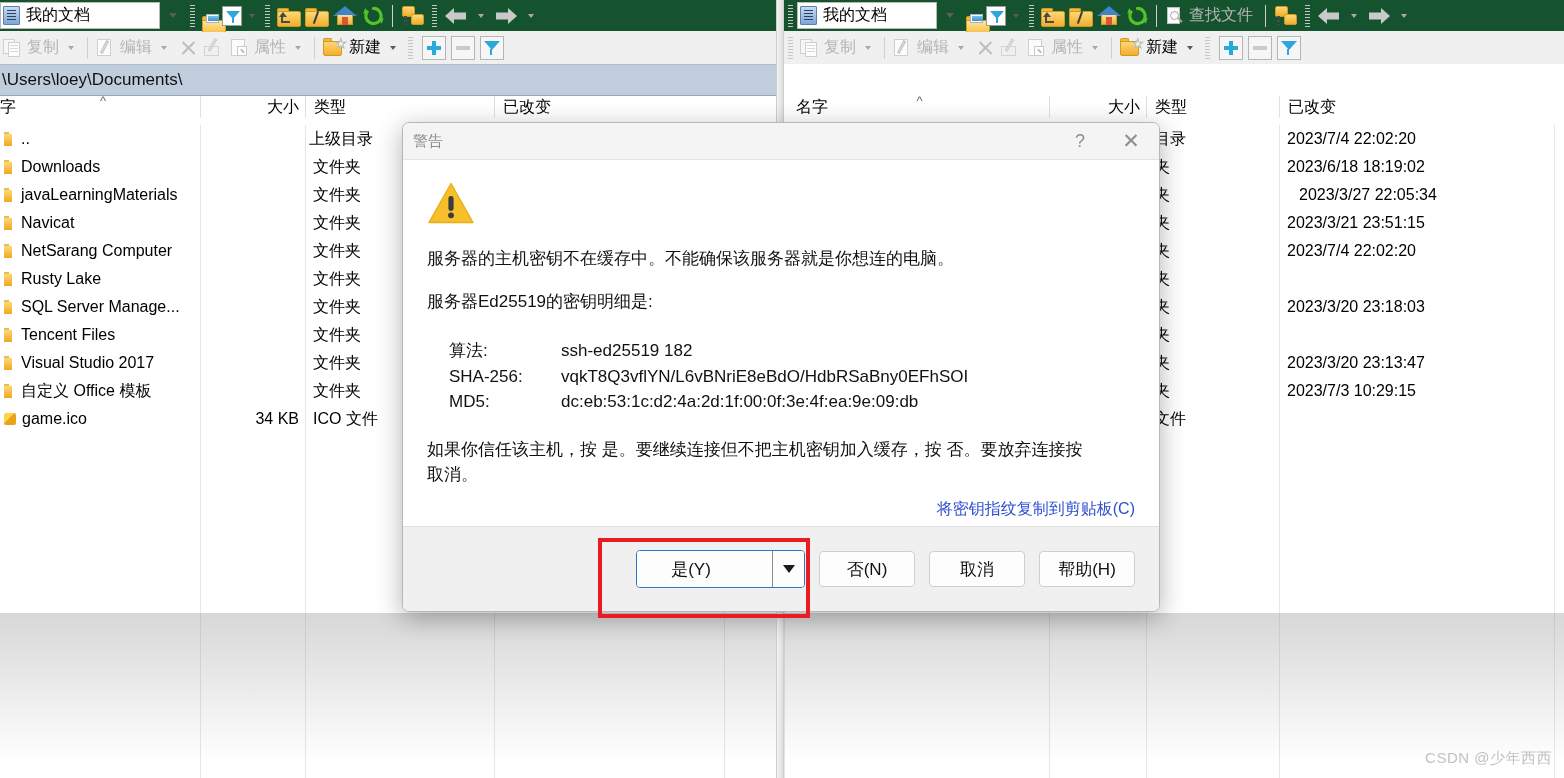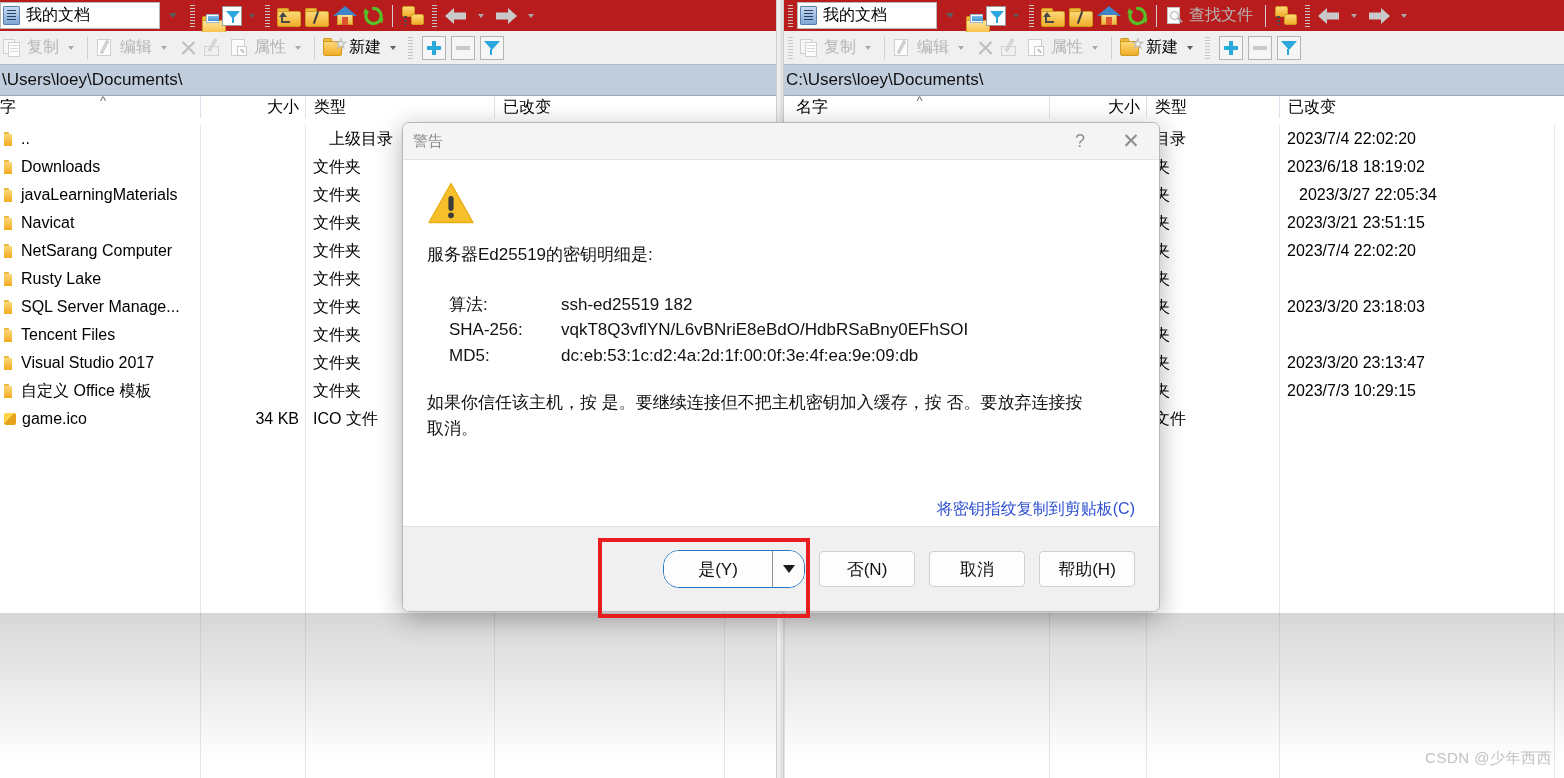--- a/index.html
+++ b/index.html
@@ -22,21 +22,21 @@
   
   #splitter {
     position:absolute; top:0; bottom:0; left:776px; width:8px;
     background:linear-gradient(to right,#f2f2f2 0%,#e9e9e9 50%,#dcdcdc 100%);
     border-left:1px solid #cfcfcf; border-right:1px solid #cfcfcf;
     z-index:5;
   }
 
   
   .toolbar-row {
-    height:32px; background:#b91c1c;
+    height:32px; background:#14532d;
     display:flex; align-items:center; gap:0px;
     border-bottom:1px solid #f0f0f0;
     position:relative; white-space:nowrap;
   }
   .toolbar-row.row2 { background:#f0f0f0; }
 
   .combo {
     display:flex; align-items:center; height:27px;
     background:#fff; border:1px solid #b8b8b8;
     margin-left:0px; padding:0 0 0 2px;
@@ -259,22 +259,22 @@
     display:flex; align-items:center; justify-content:flex-end;
     gap:14px; padding-right:24px;
   }
   .dlg-btn {
     height:36px; min-width:96px; padding:0 14px;
     background:#fdfdfd; border:1px solid #cfcfcf; border-radius:4px;
     font-size:17px; color:#111; display:flex; align-items:center; justify-content:center;
     font-family:"Liberation Sans","DejaVu Sans",sans-serif;
   }
   #btn-yes-split {
-    display:flex; height:38px; border:1px solid #2778c4; border-radius:16px;
-    background:#fdfdfd; overflow:hidden;
+    display:flex; height:38px; border:1px solid #2778c4; border-radius:4px;
+    background:#fdfdfd; overflow:hidden;gap:27px;
   }
   #btn-yes {
     width:108px; display:flex; align-items:center; justify-content:center;
     font-size:17px; color:#111; background:#fdfdfd; border:0;
   }
   #btn-yes-arrow {
     width:32px; display:flex; align-items:center; justify-content:center;
     border-left:1px solid #8f8f8f; background:#fdfdfd;
   }
   #btn-yes-arrow .caret { border-left-width:6px;border-right-width:6px;border-top:8px solid #1b1b1b; }
@@ -496,21 +496,21 @@
         </div>
       </div>
 
       <div id="left-rows">
           <div class="fl-row">
             <div class="cell name" style="width: 200px;">
               <span class="mini-folder"></span>
               <span>..</span>
             </div>
             <div class="cell size" style="width: 105px; padding-right: 6px;"></div>
-            <div class="cell" style="width: 189px; padding-left: 24px;">上级目录</div>
+            <div class="cell" style="width: 189px; padding-left: 4px;">上级目录</div>
             <div class="cell" style="width: 230px; padding-left: 8px;"></div>
           </div>
           <div class="fl-row">
             <div class="cell name" style="width: 200px;">
               <span class="mini-folder"></span>
               <span>Downloads</span>
             </div>
             <div class="cell size" style="width: 105px; padding-right: 6px;"></div>
             <div class="cell" style="width: 189px; padding-left: 8px;">文件夹</div>
             <div class="cell" style="width: 230px; padding-left: 8px;"></div>
@@ -773,23 +773,20 @@
           <span class="plusglyph"></span>
         </div>
       <div class="boxbtn" style="margin-right:5px">
           <span class="minusglyph"></span>
         </div>
       <div class="boxbtn">
           <span class="ico funnel-plain"></span>
         </div>
     </div>
 
-    <div class="pathbar">
-      <span>C:\Users\loey\Documents\</span>
-    </div>
 
     <div class="filelist">
       <div class="cols-bg" style="left:0px"></div>
       <div class="cols-bg" style="left:265px"></div>
       <div class="cols-bg" style="left:362px"></div>
       <div class="cols-bg" style="left:495px"></div>
       <div class="cols-bg" style="left:770px"></div>
 
       <div class="fl-headrow">
         <div class="hcell" style="width:265px;padding-left:12px">
@@ -888,20 +885,21 @@
       <div class="dlg-head">
         <span class="warn-ico">
           <svg width="48" height="44" viewBox="0 0 48 44">
             <path d="M24 2.5 46 41.5H2z" fill="#f6bf2b" stroke="#e8ae16" stroke-width="1.4" stroke-linejoin="round"></path>
             <rect x="21.4" y="15" width="5.2" height="15" rx="2.4" fill="#3c3c3c"></rect>
             <circle cx="24" cy="34.3" r="2.9" fill="#3c3c3c"></circle>
           </svg>
         </span>
       </div>
 
+      <div class="dlg-p">服务器的主机密钥不在缓存中。不能确保该服务器就是你想连的电脑。</div>
       <div class="dlg-p" style="margin-top:18px">服务器Ed25519的密钥明细是:</div>
 
       <div class="kv-table" id="kv-table">
           <div class="kv-row">
             <div class="kv-k">算法:</div>
             <div class="kv-v">ssh-ed25519 182</div>
           </div>
           <div class="kv-row">
             <div class="kv-k">SHA-256:</div>
             <div class="kv-v">vqkT8Q3vflYN/L6vBNriE8eBdO/HdbRSaBny0EFhSOI</div>

